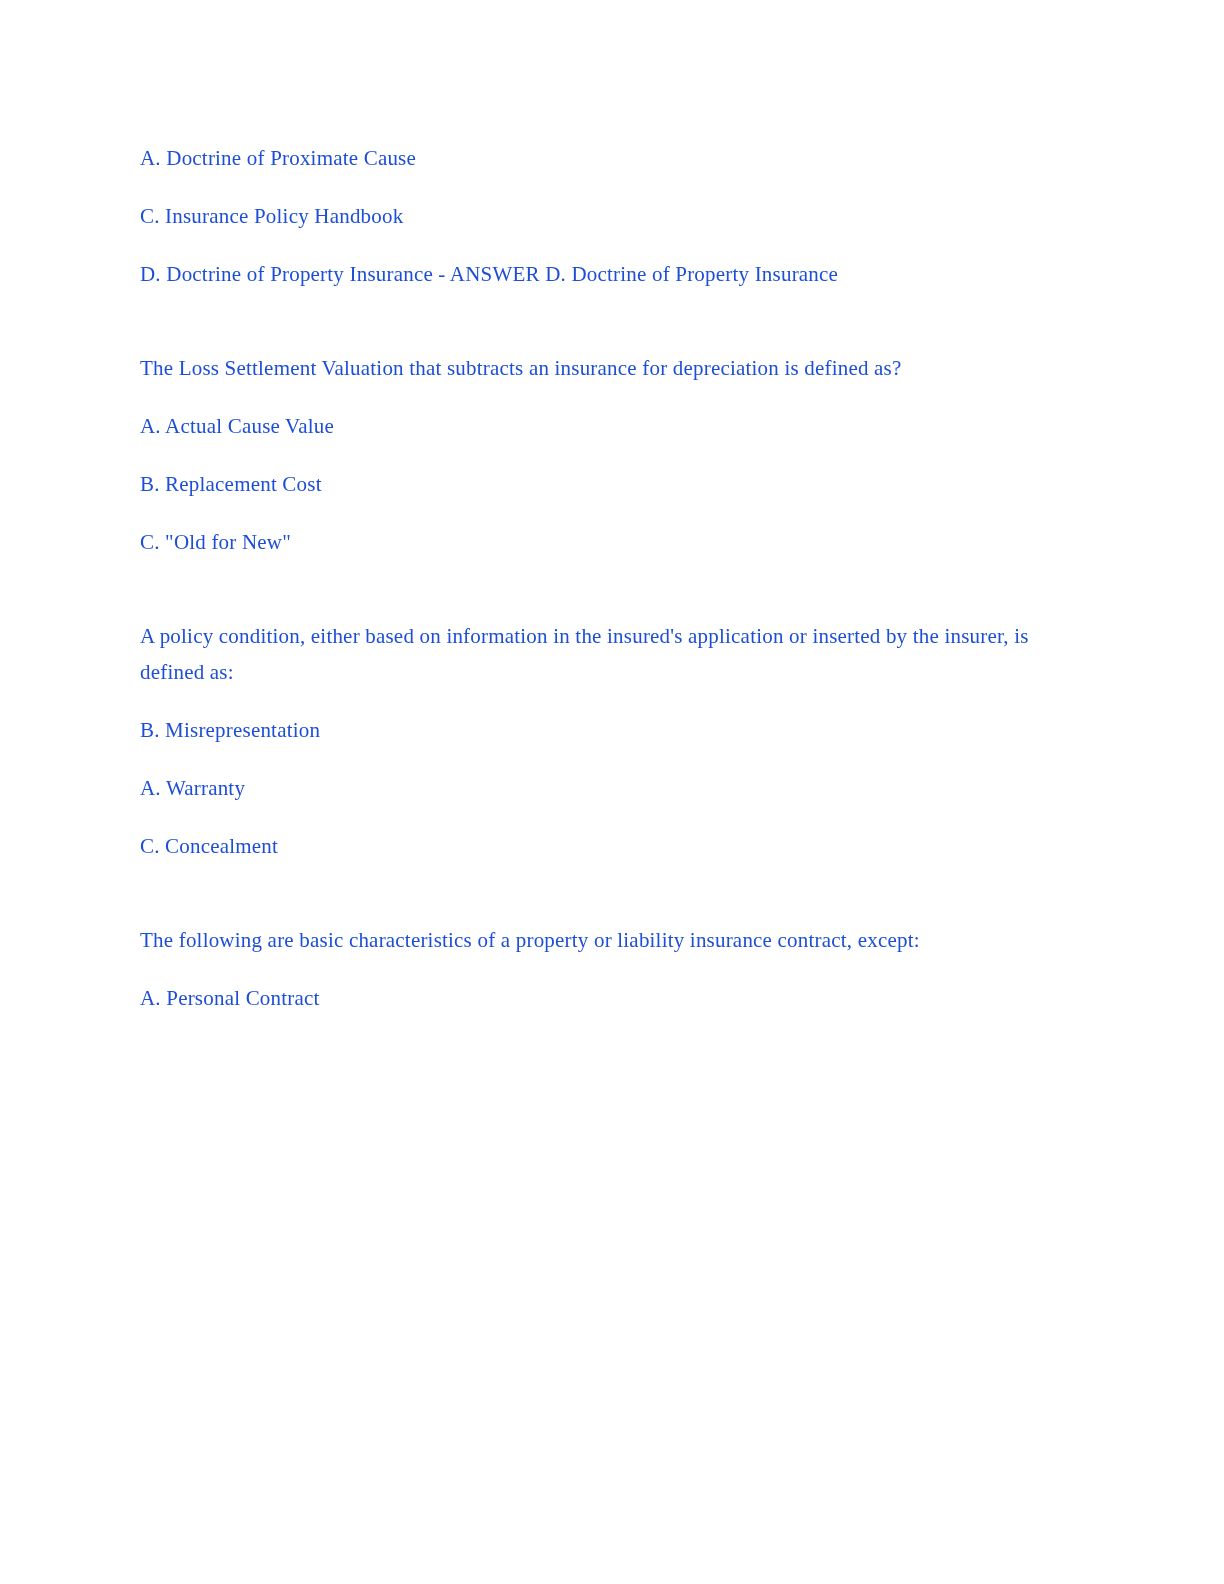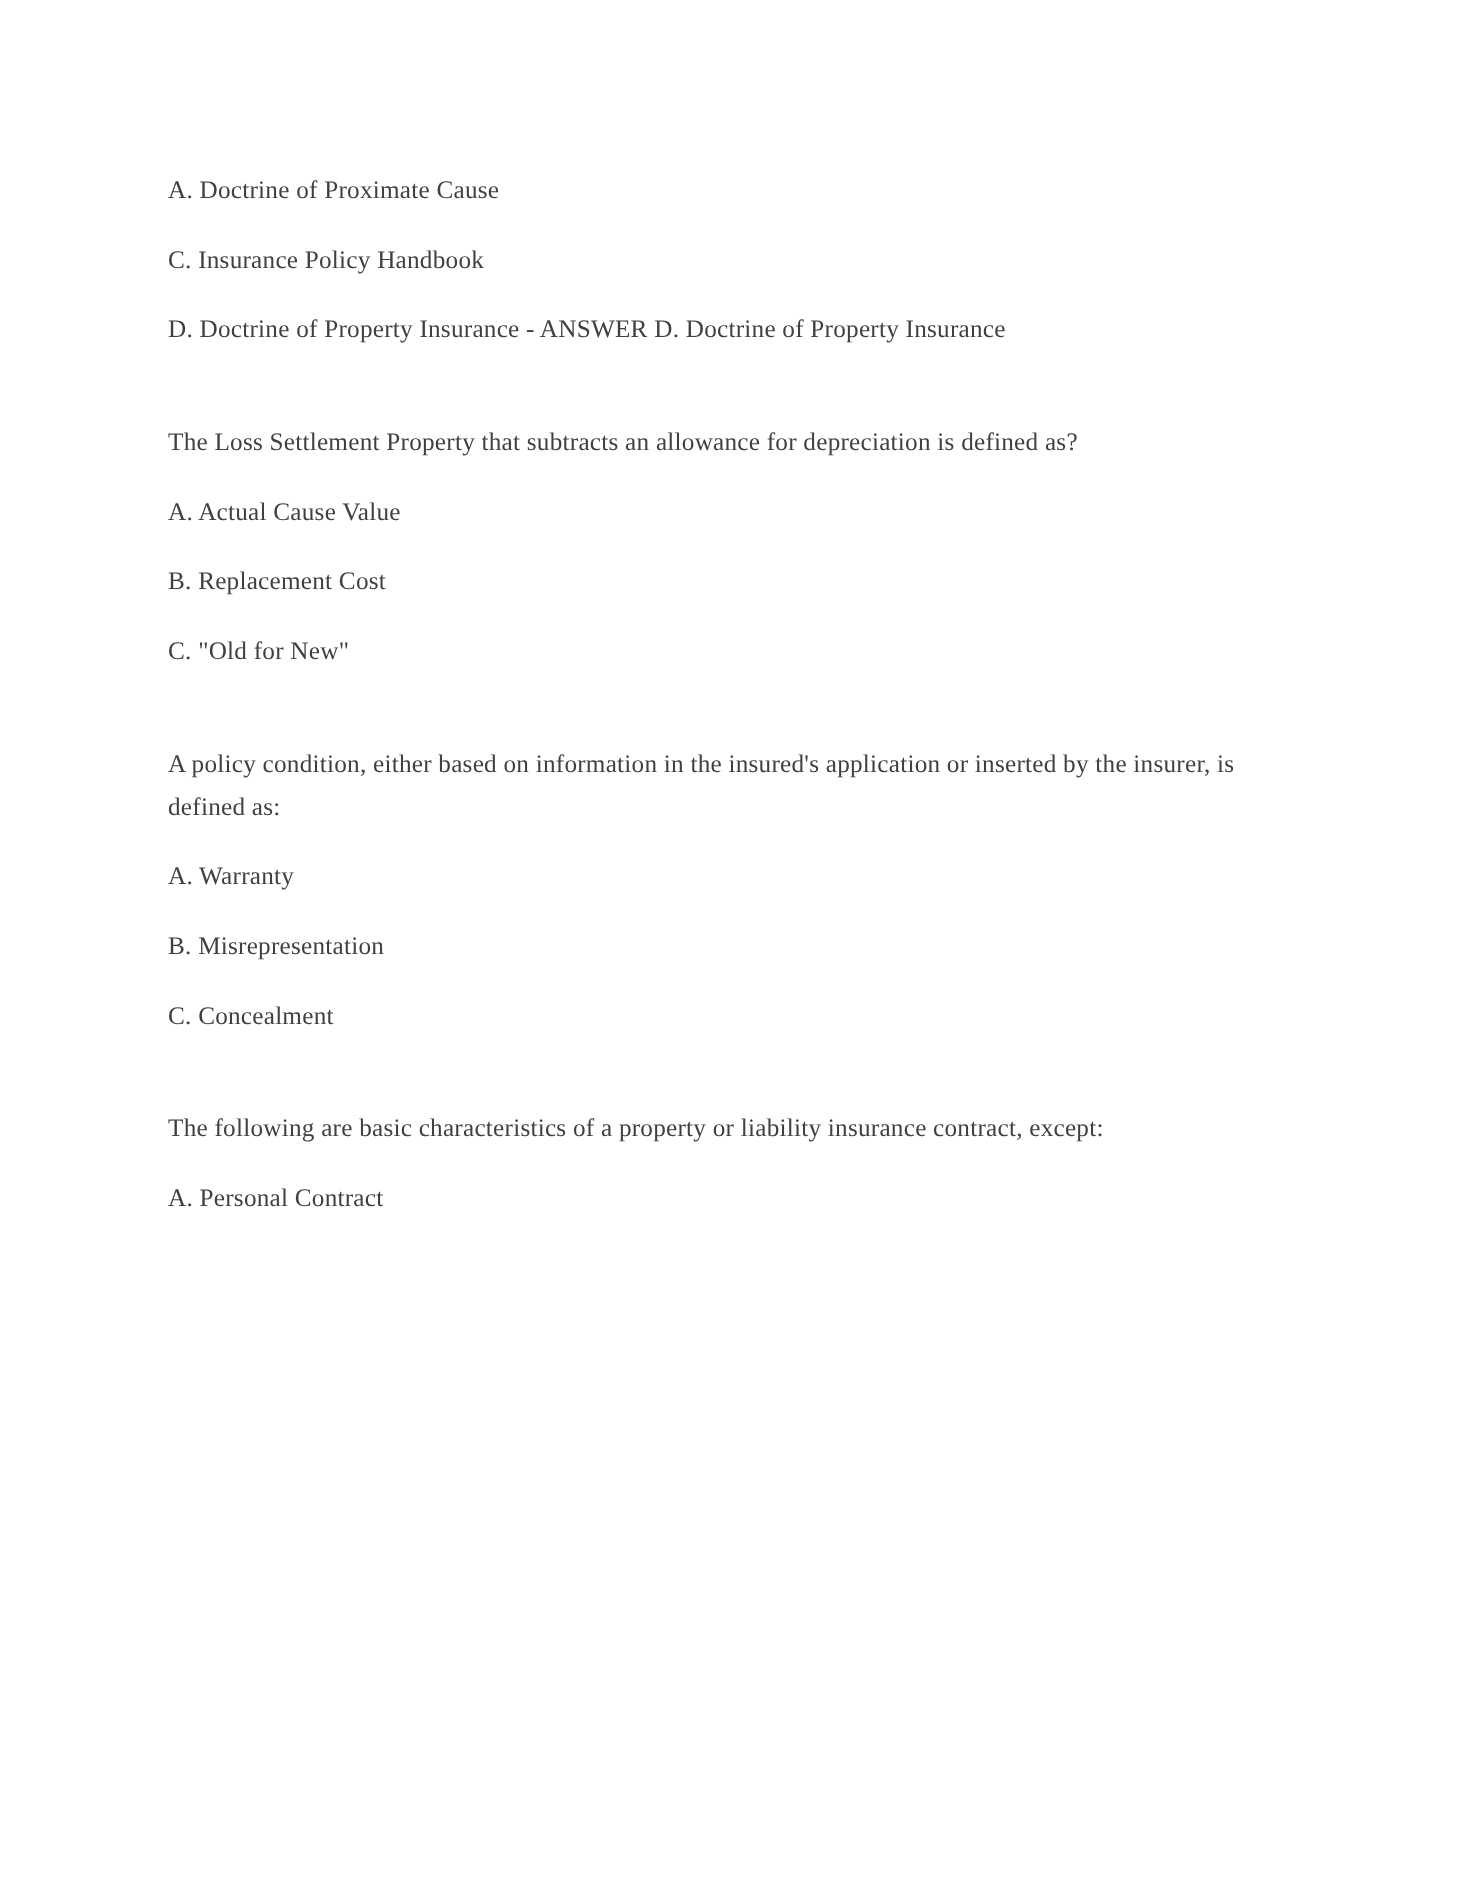--- a/index.html
+++ b/index.html
@@ -23,43 +23,43 @@
     overflow: hidden;
   }
   .question-block {
     margin: 0 0 58px 0;
   }
   .question-block p {
     margin: 0 0 22px 0;
     font-size: 21px;
     line-height: 36px;
     letter-spacing: 0.2px;
-    color: #404040;
+    color: #1d4ed8;
   }
 </style>
 </head>
 <body>
 
 <div class="page">
   <div id="doc-content">
       <div class="question-block">
         <p>A. Doctrine of Proximate Cause</p>
         <p>C. Insurance Policy Handbook</p>
         <p>D. Doctrine of Property Insurance - ANSWER D. Doctrine of Property Insurance</p>
       </div>
       <div class="question-block">
-        <p>The Loss Settlement Property that subtracts an allowance for depreciation is defined as?</p>
+        <p>The Loss Settlement Valuation that subtracts an insurance for depreciation is defined as?</p>
         <p>A. Actual Cause Value</p>
         <p>B. Replacement Cost</p>
         <p>C. "Old for New"</p>
       </div>
       <div class="question-block">
         <p>A policy condition, either based on information in the insured's application or inserted by the insurer, is defined as:</p>
+        <p>B. Misrepresentation</p>
         <p>A. Warranty</p>
-        <p>B. Misrepresentation</p>
         <p>C. Concealment</p>
       </div>
       <div class="question-block">
         <p>The following are basic characteristics of a property or liability insurance contract, except:</p>
         <p>A. Personal Contract</p>
       </div>
     </div>
 </div>
 
 </body></html>

